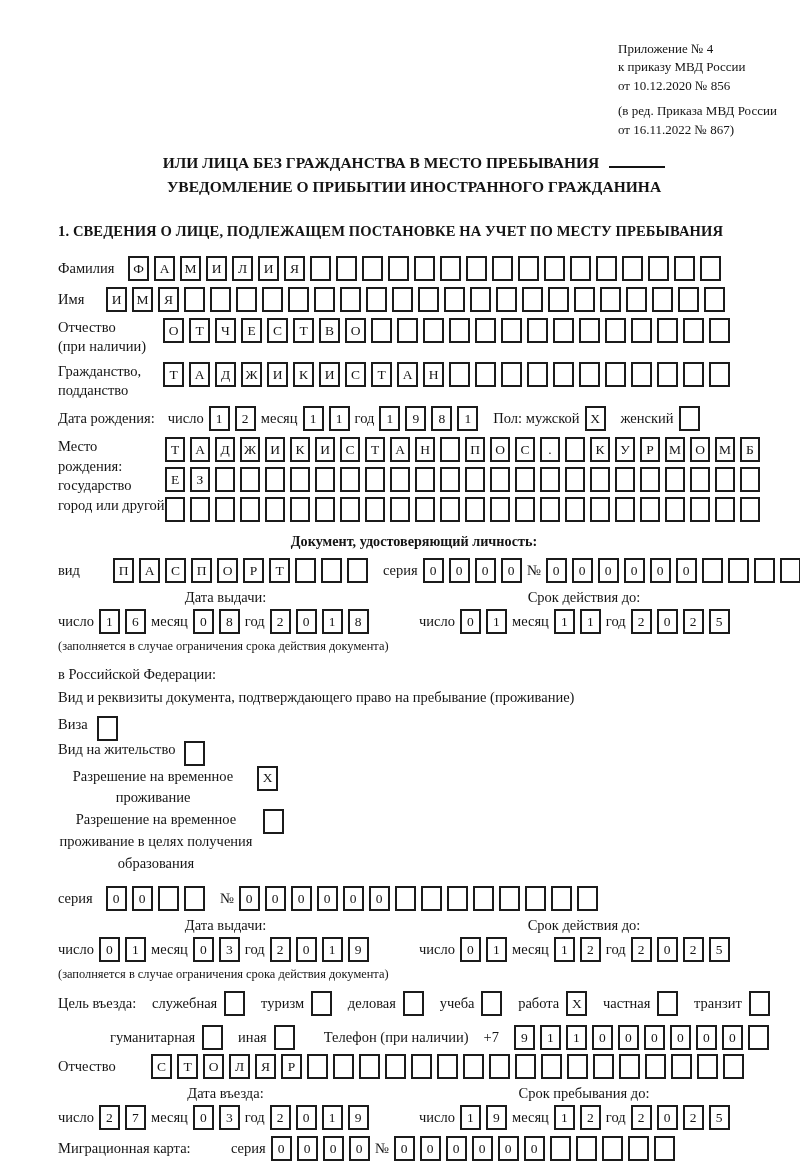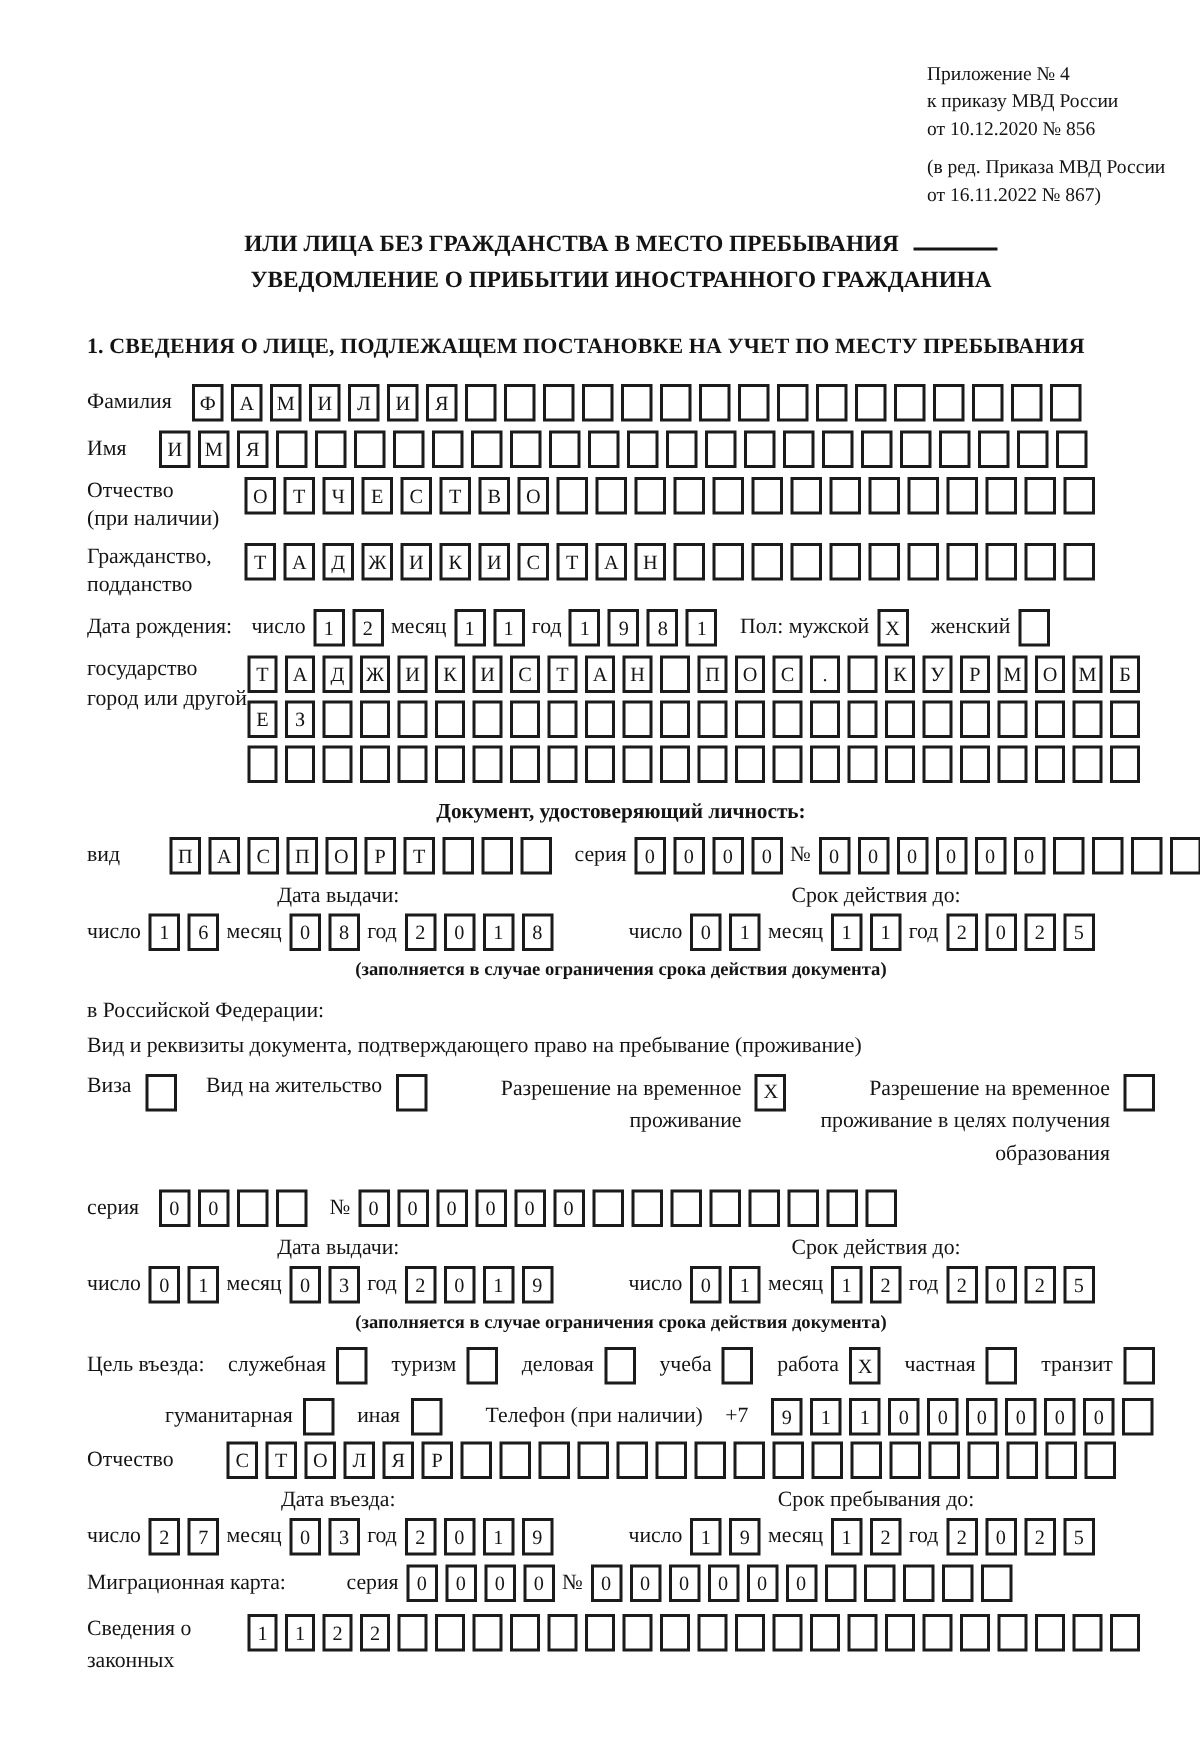--- a/index.html
+++ b/index.html
@@ -46,27 +46,27 @@
 
   .center-h { text-align: center; font-weight: bold; margin: 6px 0 8px; font-size: 14.2px; }
 
   
   .dgrid { display: flex; margin-bottom: 5px; align-items: center; }
   .dcol1 { width: 335px; flex: none; display: flex; align-items: center; gap: 5px; }
   .dcol2 { display: flex; align-items: center; gap: 5px; margin-left: 26px; }
   .dhdr1 { width: 335px; text-align: center; flex: none; }
   .dhdr2 { width: 330px; text-align: center; margin-left: 26px; }
   .dgrid.hdr { margin-bottom: 3px; margin-top: 4px; }
-  .note { font-size: 12.4px; text-align: center; margin: 1px 0 9px; font-weight: bold; }
+  .note { font-size: 12.4px; text-align: left; margin: 1px 0 9px; }
 
   
   .intro { line-height: 1.6; }
-  .opts { display: flex; justify-content: space-between; align-items: flex-start; margin: 6px 0 12px; }
+  .opts { display: flex; justify-content: space-between; align-items: flex-start; margin: 6px 0 12px; flex-direction: column; }
   .opt { display: flex; align-items: flex-start; gap: 9px; }
-  .opt .wrapc { max-width: 196px; text-align: right; line-height: 1.5; }
+  .opt .wrapc { max-width: 196px; text-align: center; line-height: 1.5; }
 
   
   .prow { display: flex; align-items: center; justify-content: space-between; margin-bottom: 9px; }
   .pitem { display: flex; align-items: center; gap: 7px; }
   .prow2 { display: flex; align-items: center; margin-bottom: 4px; gap: 15px; padding-left: 52px; }
   .phone-lbl { margin-left: 14px; }
 </style>
 </head>
 <body>
 
@@ -232,20 +232,21 @@
         <span class="cell">1</span>
       </span>
     <span class="lbl gap12">Пол: мужской</span>
     <span class="cbox">X</span>
     <span class="lbl gap12">женский</span>
     <span class="cbox"></span>
   </div>
 
   <div class="twocol">
     <div class="left">
+      <div>Место рождения:</div>
       <div>государство</div>
       <div>город или другой</div>
     </div>
     <div class="rows">
       <div class="boxes sm">
           <span class="cell">Т</span>
           <span class="cell">А</span>
           <span class="cell">Д</span>
           <span class="cell">Ж</span>
           <span class="cell">И</span>

